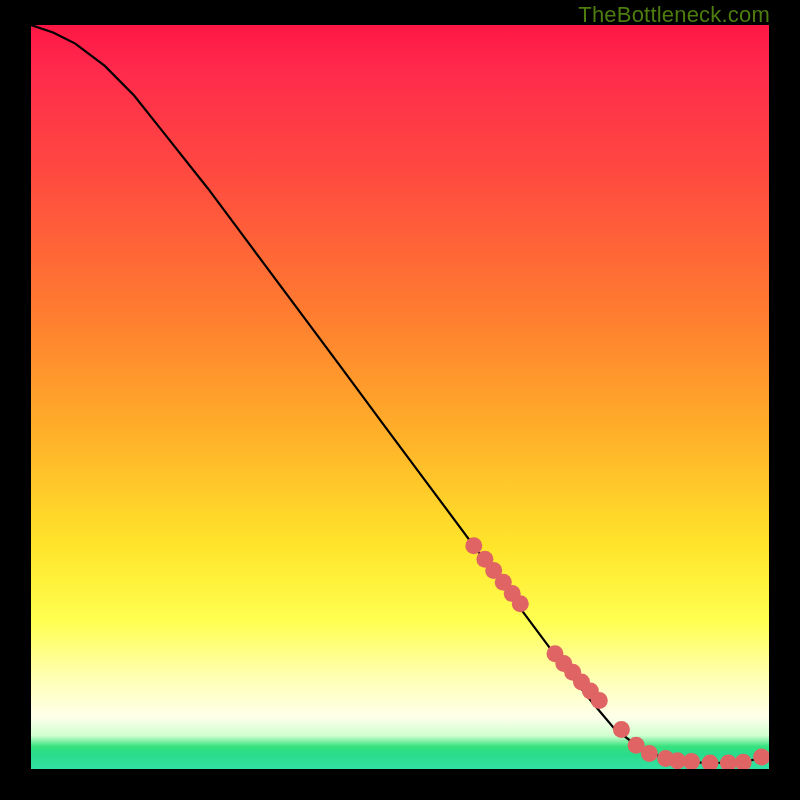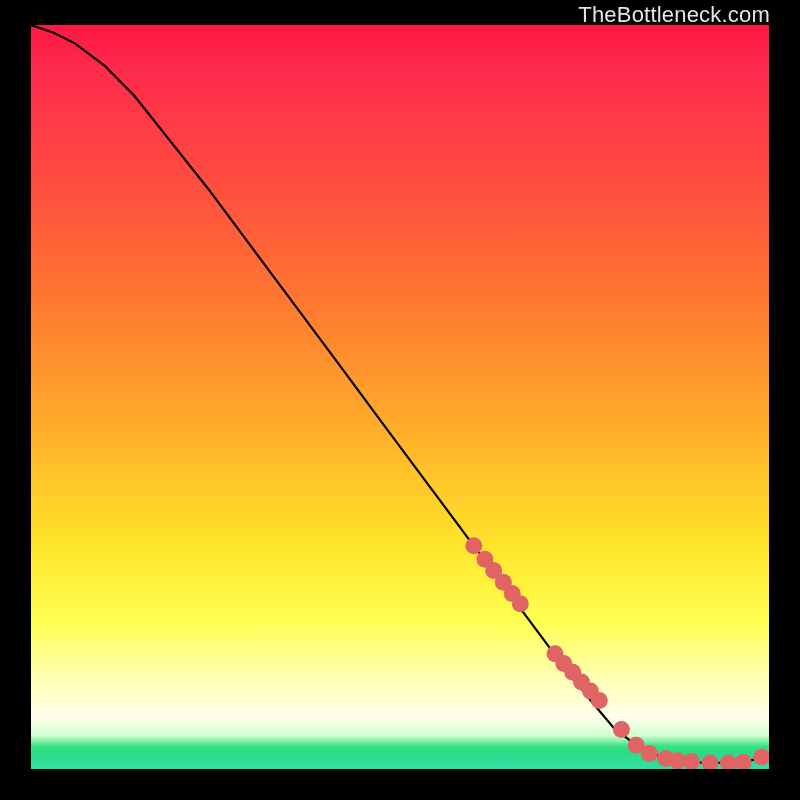--- a/index.html
+++ b/index.html
@@ -39,21 +39,21 @@
       #d0ffd0 95.5%,
       #35e27d 97.0%,
       #29dc8b 98.0%,
       #33e0a4 100%
     );
   }
   .watermark {
     position: absolute;
     top: 2px;
     right: 30px;
-    color: #e5e5e5;
+    color: #4d7c0f;
     font-size: 22px;
     font-weight: 500;
     letter-spacing: .2px;
   }
   svg.curve, svg.points {
     position: absolute;
     left: 0;
     top: 0;
     pointer-events: none;
   }

